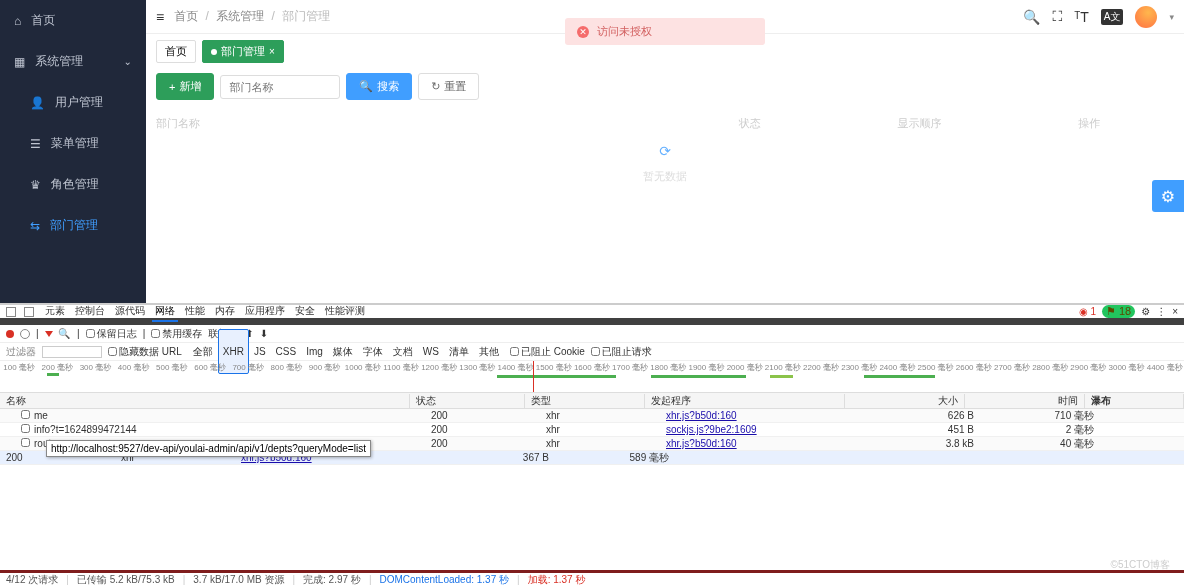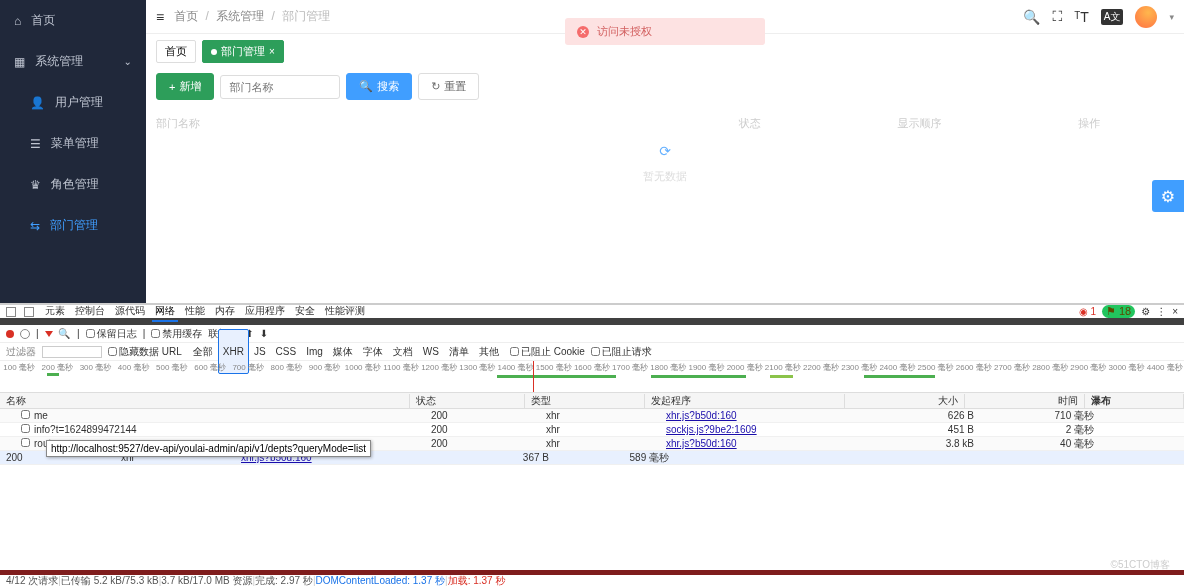--- a/index.html
+++ b/index.html
@@ -88,21 +88,21 @@
 .dt-row:nth-child(odd) { background: #fafafa; }
 .dt-row.hover { background: #e8f0fe; }
 .dt-row > div { padding: 0 6px; overflow: hidden; white-space: nowrap; }
 .dt-row .c1 { width: 410px; display: flex; gap: 4px; margin-left: 15px; } .dt-row .c2 { width: 115px; } .dt-row .c3 { width: 120px; }
 .dt-row .c4 { width: 200px; color: #1a0dab; text-decoration: underline; } .dt-row .c5 { width: 120px; text-align: right; }
 .dt-row .c6 { width: 120px; text-align: right; } .dt-row .c7 { flex: 1; position: relative; }
 .rcb { width: 9px; height: 9px; }
 
 .tooltip { position: absolute; left: 46px; top: 440px; background: #fff; border: 1px solid #888; padding: 2px 4px; font-size: 10px; box-shadow: 1px 1px 3px rgba(0,0,0,.3); z-index: 10; }
 
-.dt-status { height: 16px; border-top: 5px solid #7f1d1d; display: flex; align-items: center; padding: 0 6px; font-size: 10px; color: #555; margin-top: auto; }
+.dt-status { height: 16px; border-top: 3px solid #7f1d1d; display: flex; align-items: center; gap: 8px; padding: 0 6px; font-size: 10px; color: #555; margin-top: auto; }
 .dt-status .sep { color: #ccc; }
 .dt-status .blue { color: #1a73e8; }
 .dt-status .red { color: #d93025; }
 
 .wm { position: absolute; right: 14px; bottom: 14px; font-size: 10px; color: #ccc; }
 </style>
 </head>
 <body>
 
 <div class="app">

